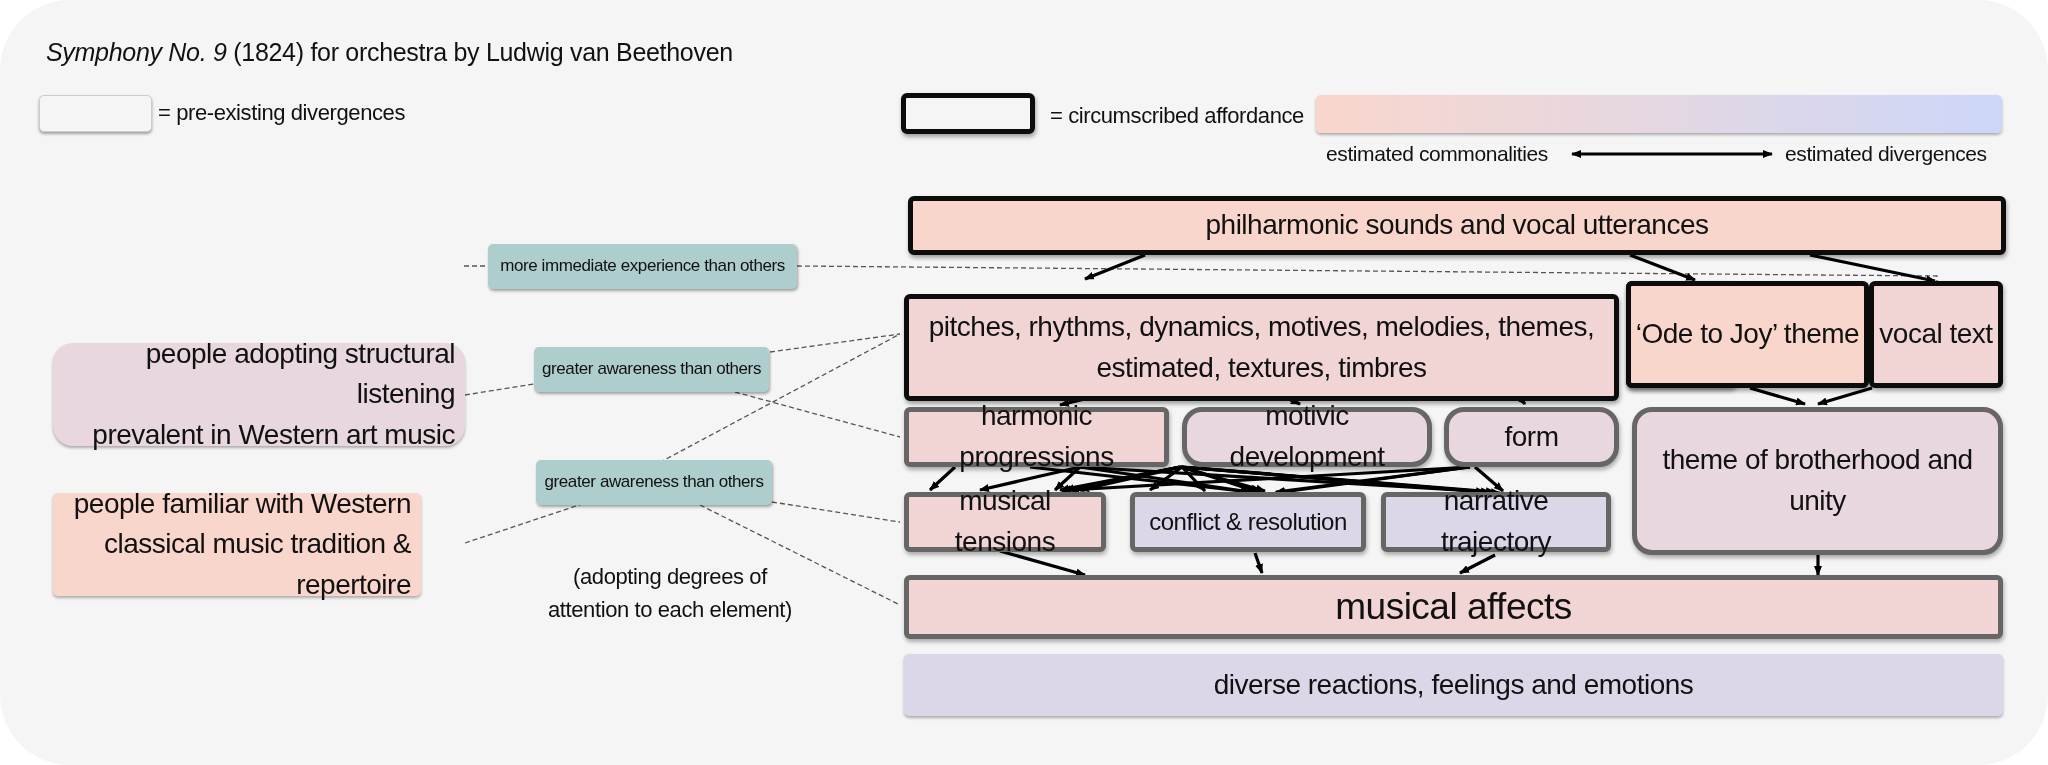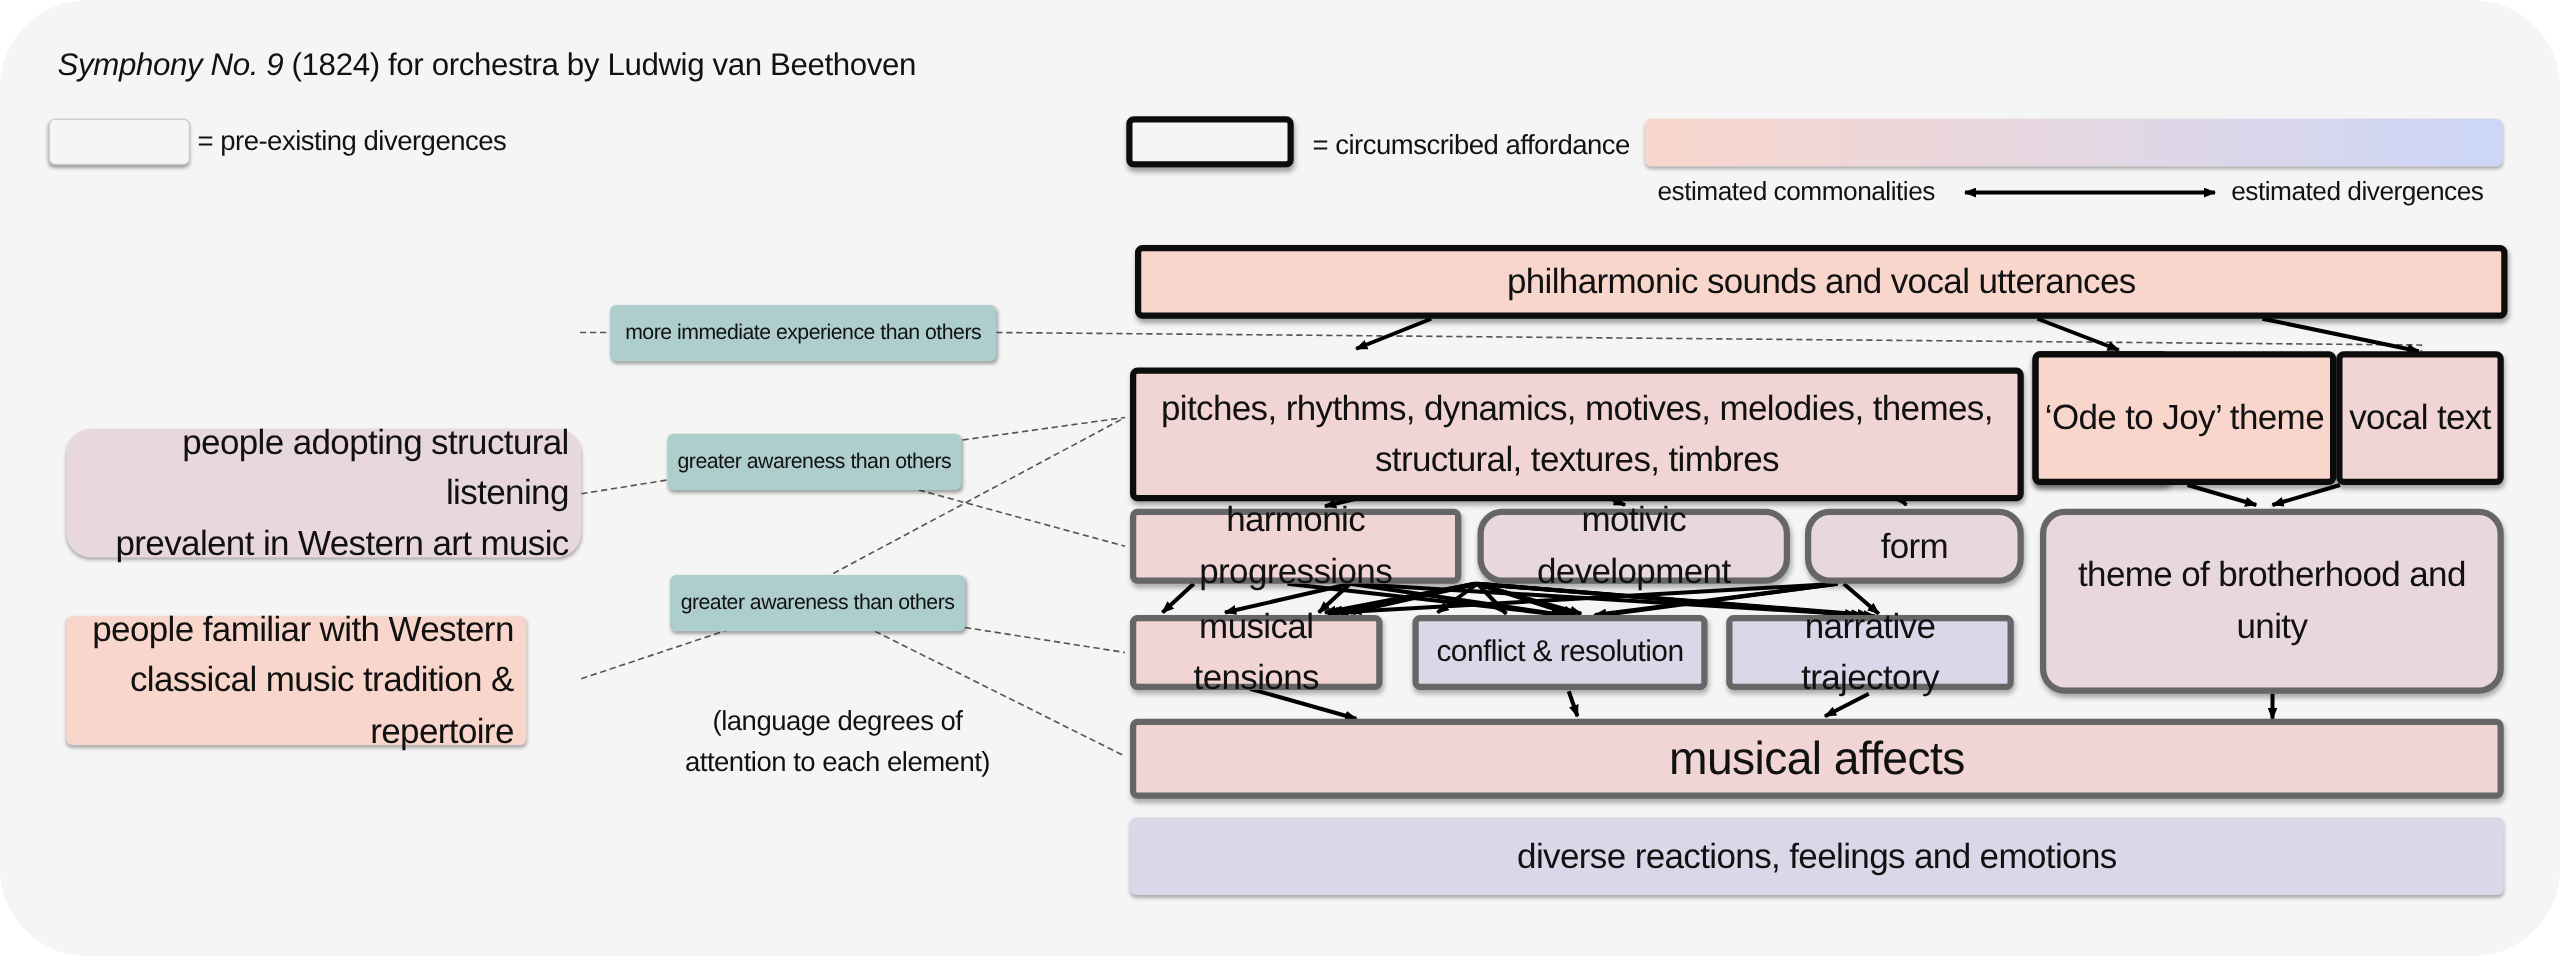--- a/index.html
+++ b/index.html
@@ -114,29 +114,29 @@
     <span>more immediate experience than others</span>
   </div>
   <div class="box tag" style="left:534px;top:347px;width:235px;height:45px;">
     <span>greater awareness than others</span>
   </div>
   <div class="box tag" style="left:536px;top:460px;width:236px;height:45px;">
     <span>greater awareness than others</span>
   </div>
 
   <div class="abs" style="left:520px;top:560px;width:300px;text-align:center;font-size:22px;line-height:1.5;letter-spacing:-0.4px;">
-    <span>(language degrees of</span><br><span>attention to each element)</span>
+    <span>(adopting degrees of</span><br><span>attention to each element)</span>
   </div>
 
   <div class="box thick c-peach" style="left:908px;top:196px;width:1098px;height:59px;font-size:28px;">
     <span>philharmonic sounds and vocal utterances</span>
   </div>
 
   <div class="box thick c-pink" style="left:904px;top:294px;width:715px;height:107px;font-size:28px;">
-    <span><span>pitches, rhythms, dynamics, motives, melodies, themes,</span><br><span>structural, textures, timbres</span></span>
+    <span><span>pitches, rhythms, dynamics, motives, melodies, themes,</span><br><span>estimated, textures, timbres</span></span>
   </div>
   <div class="box thick c-peach" style="left:1626px;top:281px;width:108px;height:107px;font-size:28px;left:1626px;width:110px;">
   </div>
   <div class="box thick c-peach" style="left:1626px;top:281px;width:243px;height:107px;font-size:28px;">
     <span>‘Ode to Joy’ theme</span>
   </div>
   <div class="box thick c-pink" style="left:1869px;top:281px;width:134px;height:107px;font-size:28px;">
     <span>vocal text</span>
   </div>
 

